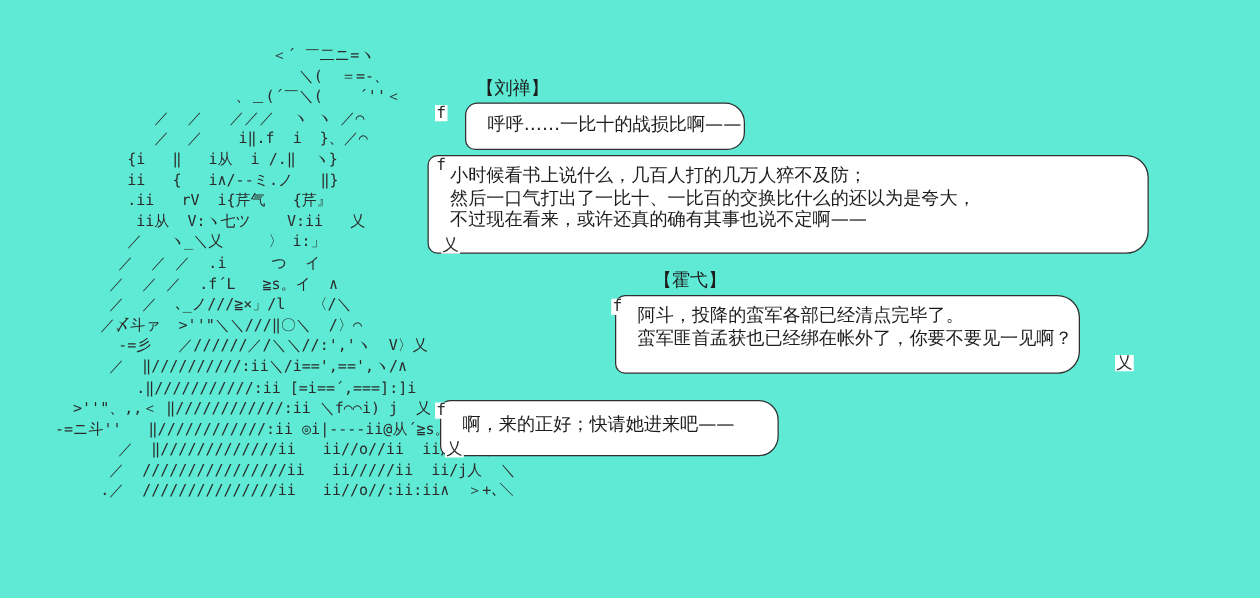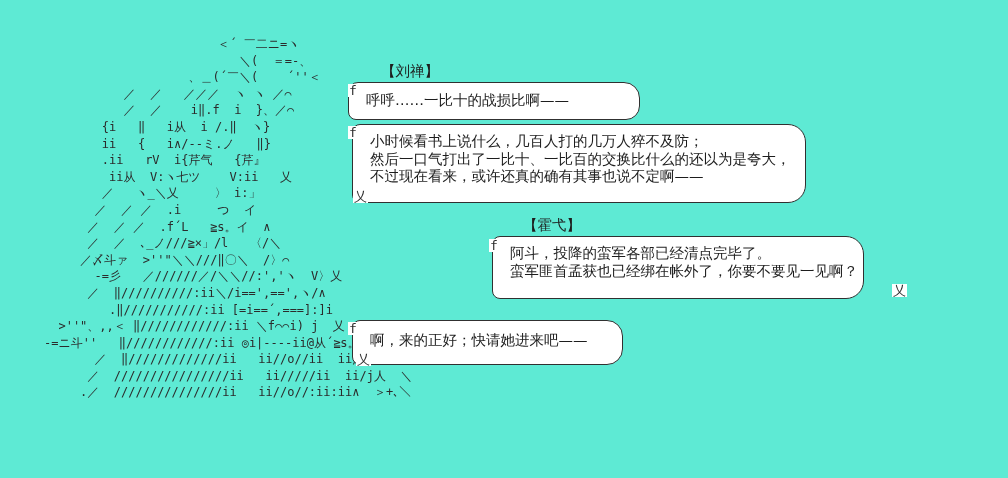--- a/index.html
+++ b/index.html
@@ -29,23 +29,23 @@
     border:1.5px solid #303030;
     background:#ffffff;
     box-sizing:border-box;
   }
   .bubble .btxt{
     margin:0;white-space:pre;
     font-size:14.5px;line-height:17.5px;
     color:#1d1d1d;
     font-family:"DejaVu Sans","Liberation Sans",sans-serif;
   }
-  .b1{left:348px;top:82px;width:292px;height:38px;border-radius:10px 16px 14px 8px;}
+  .b1{left:372px;top:82px;width:224px;height:38px;border-radius:10px 16px 14px 8px;}
   .b1 .btxt{padding:9px 0 0 17px;}
-  .b2{left:352px;top:124px;width:454px;height:79px;border-radius:8px 18px 18px 8px;}
+  .b2{left:342px;top:124px;width:577px;height:79px;border-radius:8px 18px 18px 8px;}
   .b2 .btxt{padding:8px 0 0 17px;}
   .b3{left:492px;top:236px;width:372px;height:63px;border-radius:8px 18px 18px 8px;}
   .b3 .btxt{padding:8px 0 0 17px;}
   .b4{left:352px;top:320px;width:271px;height:45px;border-radius:8px 16px 16px 8px;}
   .b4 .btxt{padding:11px 0 0 17px;}
   .corner{
     position:absolute;
     font-size:13px;line-height:13px;
     color:#2b2b2b;
     background:#ffffff;

